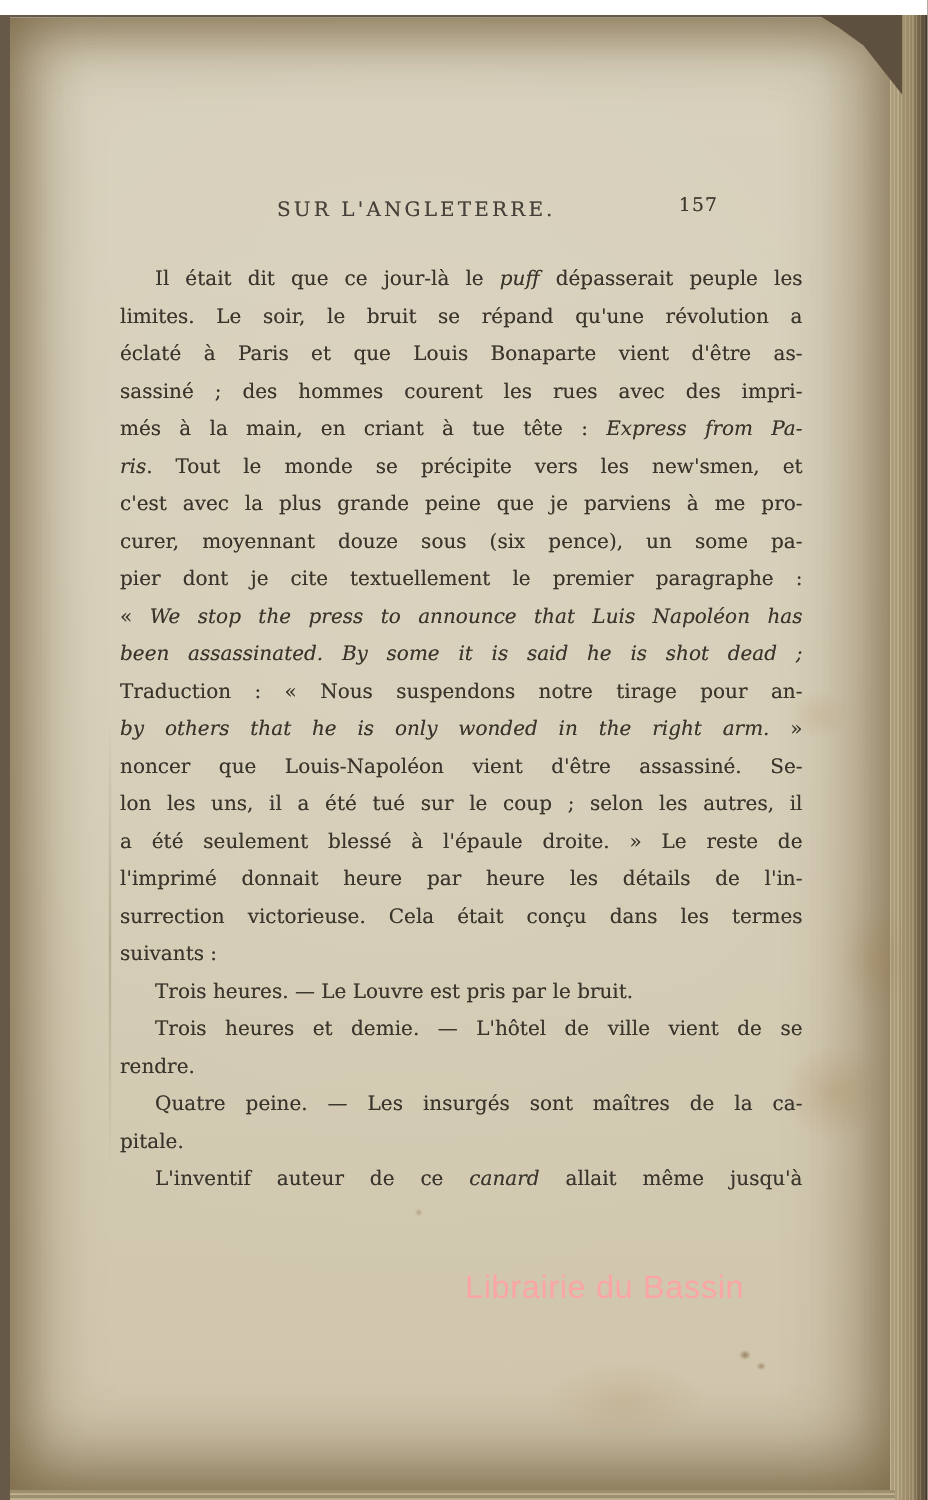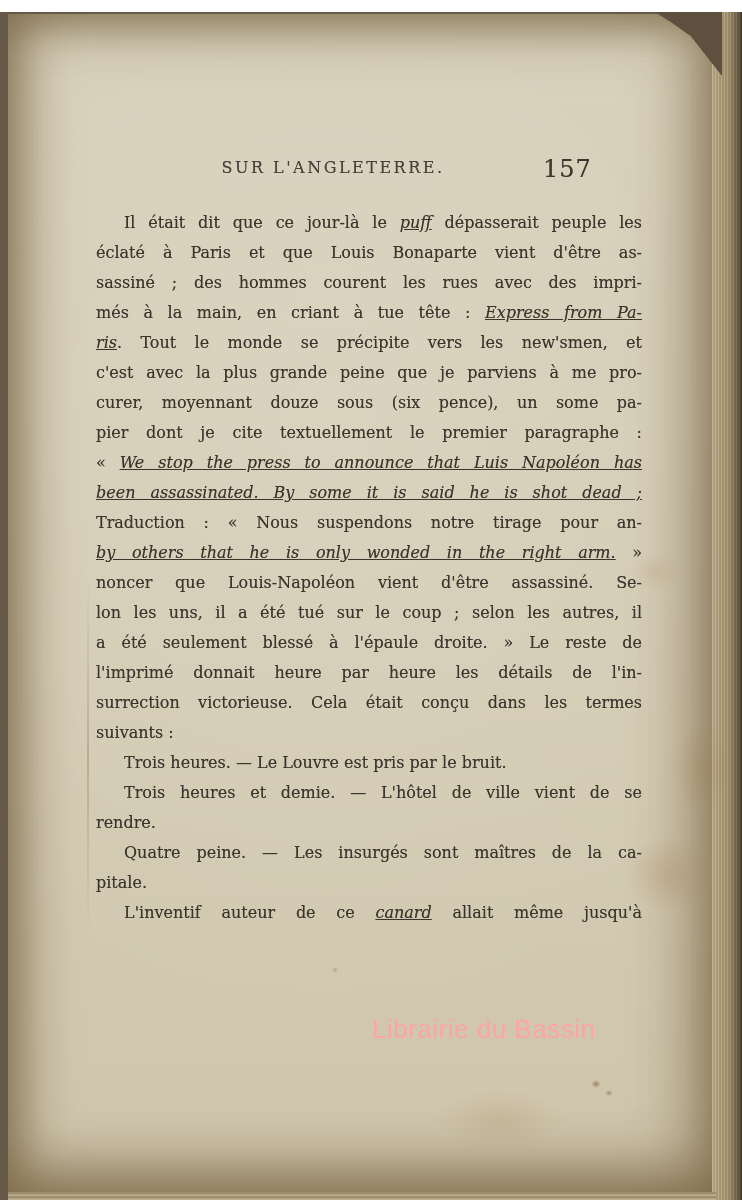--- a/index.html
+++ b/index.html
@@ -72,30 +72,30 @@
     text-shadow:0 0 .5px rgba(60,55,45,.55);
   }
 
   .pg-header { position:relative; height:34px; margin-bottom:16px; }
   .pg-header .title {
     display:block; text-align:center; padding-right:72px;
     font-size:16px; letter-spacing:2.5px; color:#46413a;
   }
   .pg-header .num {
     position:absolute; left:447px; top:-3px;
-    font-size:24px; letter-spacing:1px; color:#3d382f;
+    font-size:15px; letter-spacing:1px; color:#3d382f;
   }
 
   .bline {
     font-size:16px; line-height:30px;
     text-align:justify; text-align-last:justify;
   }
   .bline.nojust { text-align-last:left; }
   .bline.indent { text-indent:28px; }
-  .it { font-style:italic;text-decoration:underline; }
+  .it { font-style:italic; }
 
   .watermark {
     position:absolute; left:372px; top:1002px;
     font-family:"Liberation Sans", sans-serif;
     font-size:26px; color:#fca5a5; letter-spacing:.5px;
   }
 </style>
 </head>
 <body>
 
@@ -109,20 +109,21 @@
   <div class="crease"></div>
   <div class="stains"></div>
 
   <div class="text-block">
     <div class="pg-header">
       <span class="title">SUR L'ANGLETERRE.</span>
       <span class="num">157</span>
     </div>
 
   <div class="bline indent"><span>Il était dit que ce jour-là le </span><span class="it">puff</span><span> dépasserait peuple les</span></div>
+      <div class="bline"><span>limites. Le soir, le bruit se répand qu'une révolution a</span></div>
       <div class="bline"><span>éclaté à Paris et que Louis Bonaparte vient d'être as-</span></div>
       <div class="bline"><span>sassiné ; des hommes courent les rues avec des impri-</span></div>
       <div class="bline"><span>més à la main, en criant à tue tête : </span><span class="it">Express from Pa-</span></div>
       <div class="bline"><span class="it">ris</span><span>. Tout le monde se précipite vers les new'smen, et</span></div>
       <div class="bline"><span>c'est avec la plus grande peine que je parviens à me pro-</span></div>
       <div class="bline"><span>curer, moyennant douze sous (six pence), un some pa-</span></div>
       <div class="bline"><span>pier dont je cite textuellement le premier paragraphe :</span></div>
       <div class="bline"><span>« </span><span class="it">We stop the press to announce that Luis Napoléon has</span></div>
       <div class="bline"><span class="it">been assassinated. By some it is said he is shot dead ;</span></div>
       <div class="bline"><span>Traduction : « Nous suspendons notre tirage pour an-</span></div>

